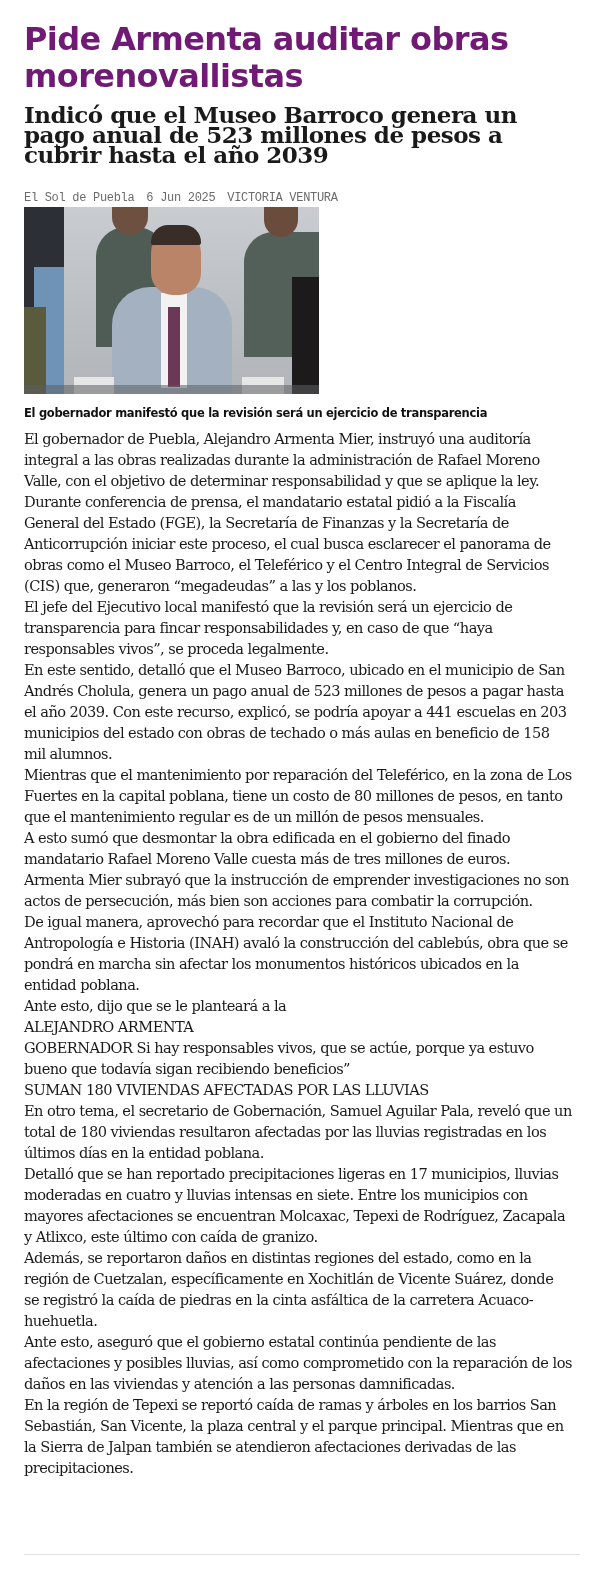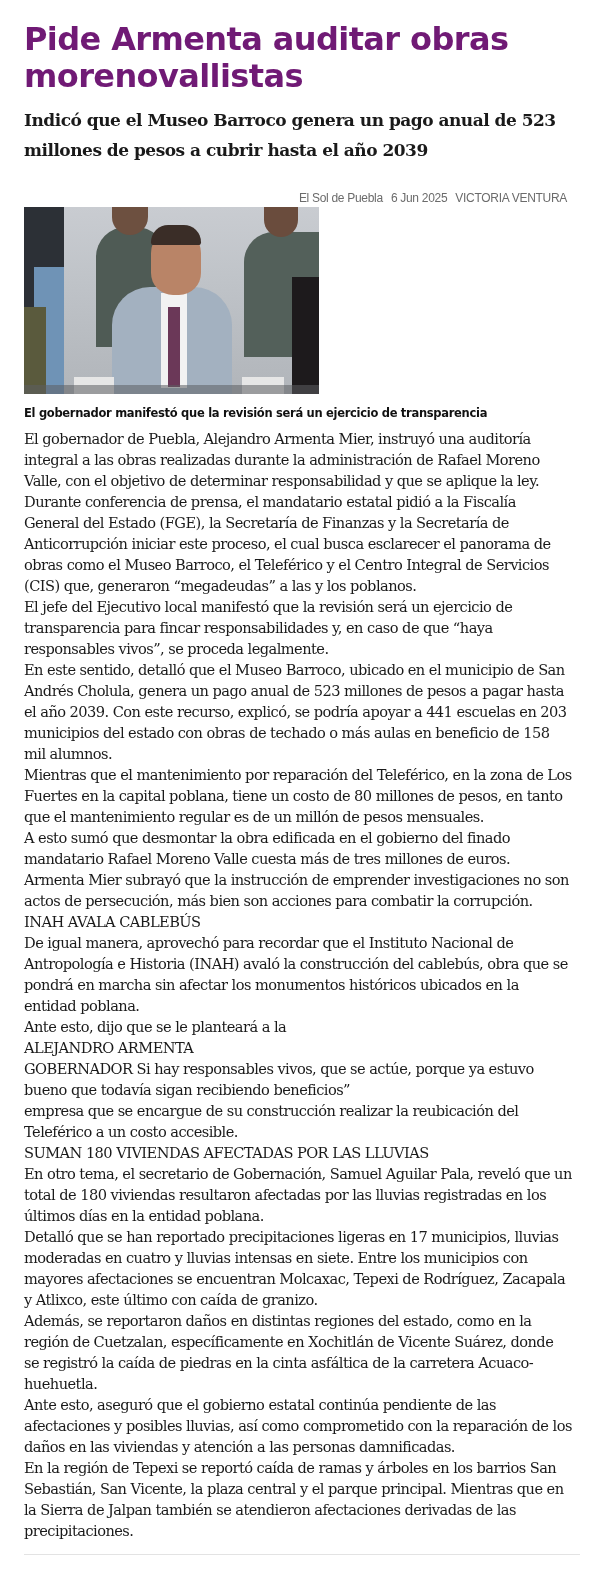--- a/index.html
+++ b/index.html
@@ -4,26 +4,26 @@
   <style>
     html, body { margin: 0; padding: 0; background: #ffffff; }
     body { width: 600px; height: 1596px; overflow: hidden; position: relative; color: #1a1a1a; }
     .article { position: absolute; left: 24px; top: 0; width: 548px; }
     .title {
       font-family: "DejaVu Sans", sans-serif; font-weight: bold;
       font-size: 32px; line-height: 37px; letter-spacing: -0.6px;
       color: #701a75; margin: 21px 0 0 0;
     }
     .subtitle {
-      font-family: "DejaVu Serif", serif; font-size: 17px; line-height: 30px;
+      font-family: "DejaVu Serif", serif; font-size: 23px; line-height: 20px;
       letter-spacing: -0.5px; color: #1a1a1a; margin: 10px 0 0 0;
     }
     .meta {
-      font-family: Liberation Sans, sans-serif; font-size: 12px; color: #6b6b6b;
-      margin-top: 26px; letter-spacing: -0.3px; white-space: nowrap; text-align: right;
+      font-family: Liberation Mono, monospace; font-size: 12px; color: #6b6b6b;
+      margin-top: 26px; letter-spacing: -0.3px; white-space: nowrap;
     }
     .meta span { margin-right: 5px; }
     .figure { position: absolute; left: 0; top: 207px; width: 548px; }
     .photo {
       width: 295px; height: 187px; position: relative; overflow: hidden;
       background: linear-gradient(180deg, #c9ccd1 0%, #bfc3c8 40%, #b1b5ba 100%);
     }
     .photo .p { position: absolute; }
     .caption {
       font-family: "DejaVu Sans", sans-serif; font-weight: bold; font-size: 11.5px;
@@ -74,26 +74,24 @@
   </div>
 
   <div class="body">
     <p>El gobernador de Puebla, Alejandro Armenta Mier, instruyó una auditoría integral a las obras realizadas durante la administración de Rafael Moreno Valle, con el objetivo de determinar responsabilidad y que se aplique la ley.</p>
     <p>Durante conferencia de prensa, el mandatario estatal pidió a la Fiscalía General del Estado (FGE), la Secretaría de Finanzas y la Secretaría de Anticorrupción iniciar este proceso, el cual busca esclarecer el panorama de obras como el Museo Barroco, el Teleférico y el Centro Integral de Servicios (CIS) que, generaron “megadeudas” a las y los poblanos.</p>
     <p>El jefe del Ejecutivo local manifestó que la revisión será un ejercicio de transparencia para fincar responsabilidades y, en caso de que “haya responsables vivos”, se proceda legalmente.</p>
     <p>En este sentido, detalló que el Museo Barroco, ubicado en el municipio de San Andrés Cholula, genera un pago anual de 523 millones de pesos a pagar hasta el año 2039. Con este recurso, explicó, se podría apoyar a 441 escuelas en 203 municipios del estado con obras de techado o más aulas en beneficio de 158 mil alumnos.</p>
     <p>Mientras que el mantenimiento por reparación del Teleférico, en la zona de Los Fuertes en la capital poblana, tiene un costo de 80 millones de pesos, en tanto que el mantenimiento regular es de un millón de pesos mensuales.</p>
     <p>A esto sumó que desmontar la obra edificada en el gobierno del finado mandatario Rafael Moreno Valle cuesta más de tres millones de euros.</p>
     <p>Armenta Mier subrayó que la instrucción de emprender investigaciones no son actos de persecución, más bien son acciones para combatir la corrupción.</p>
-    <p>INAH AVALA CABLEBÚS</p>
     <p>De igual manera, aprovechó para recordar que el Instituto Nacional de Antropología e Historia (INAH) avaló la construcción del cablebús, obra que se pondrá en marcha sin afectar los monumentos históricos ubicados en la entidad poblana.</p>
     <p>Ante esto, dijo que se le planteará a la</p>
     <p>ALEJANDRO ARMENTA</p>
     <p>GOBERNADOR Si hay responsables vivos, que se actúe, porque ya estuvo bueno que todavía sigan recibiendo beneficios”</p>
-    <p>empresa que se encargue de su construcción realizar la reubicación del Teleférico a un costo accesible.</p>
     <p>SUMAN 180 VIVIENDAS AFECTADAS POR LAS LLUVIAS</p>
     <p>En otro tema, el secretario de Gobernación, Samuel Aguilar Pala, reveló que un total de 180 viviendas resultaron afectadas por las lluvias registradas en los últimos días en la entidad poblana.</p>
     <p>Detalló que se han reportado precipitaciones ligeras en 17 municipios, lluvias moderadas en cuatro y lluvias intensas en siete. Entre los municipios con mayores afectaciones se encuentran Molcaxac, Tepexi de Rodríguez, Zacapala y Atlixco, este último con caída de granizo.</p>
     <p>Además, se reportaron daños en distintas regiones del estado, como en la región de Cuetzalan, específicamente en Xochitlán de Vicente Suárez, donde se registró la caída de piedras en la cinta asfáltica de la carretera Acuaco-huehuetla.</p>
     <p>Ante esto, aseguró que el gobierno estatal continúa pendiente de las afectaciones y posibles lluvias, así como comprometido con la reparación de los daños en las viviendas y atención a las personas damnificadas.</p>
     <p>En la región de Tepexi se reportó caída de ramas y árboles en los barrios San Sebastián, San Vicente, la plaza central y el parque principal. Mientras que en la Sierra de Jalpan también se atendieron afectaciones derivadas de las precipitaciones.</p>
   </div>
 
   <div class="divider"></div>
 </div>

